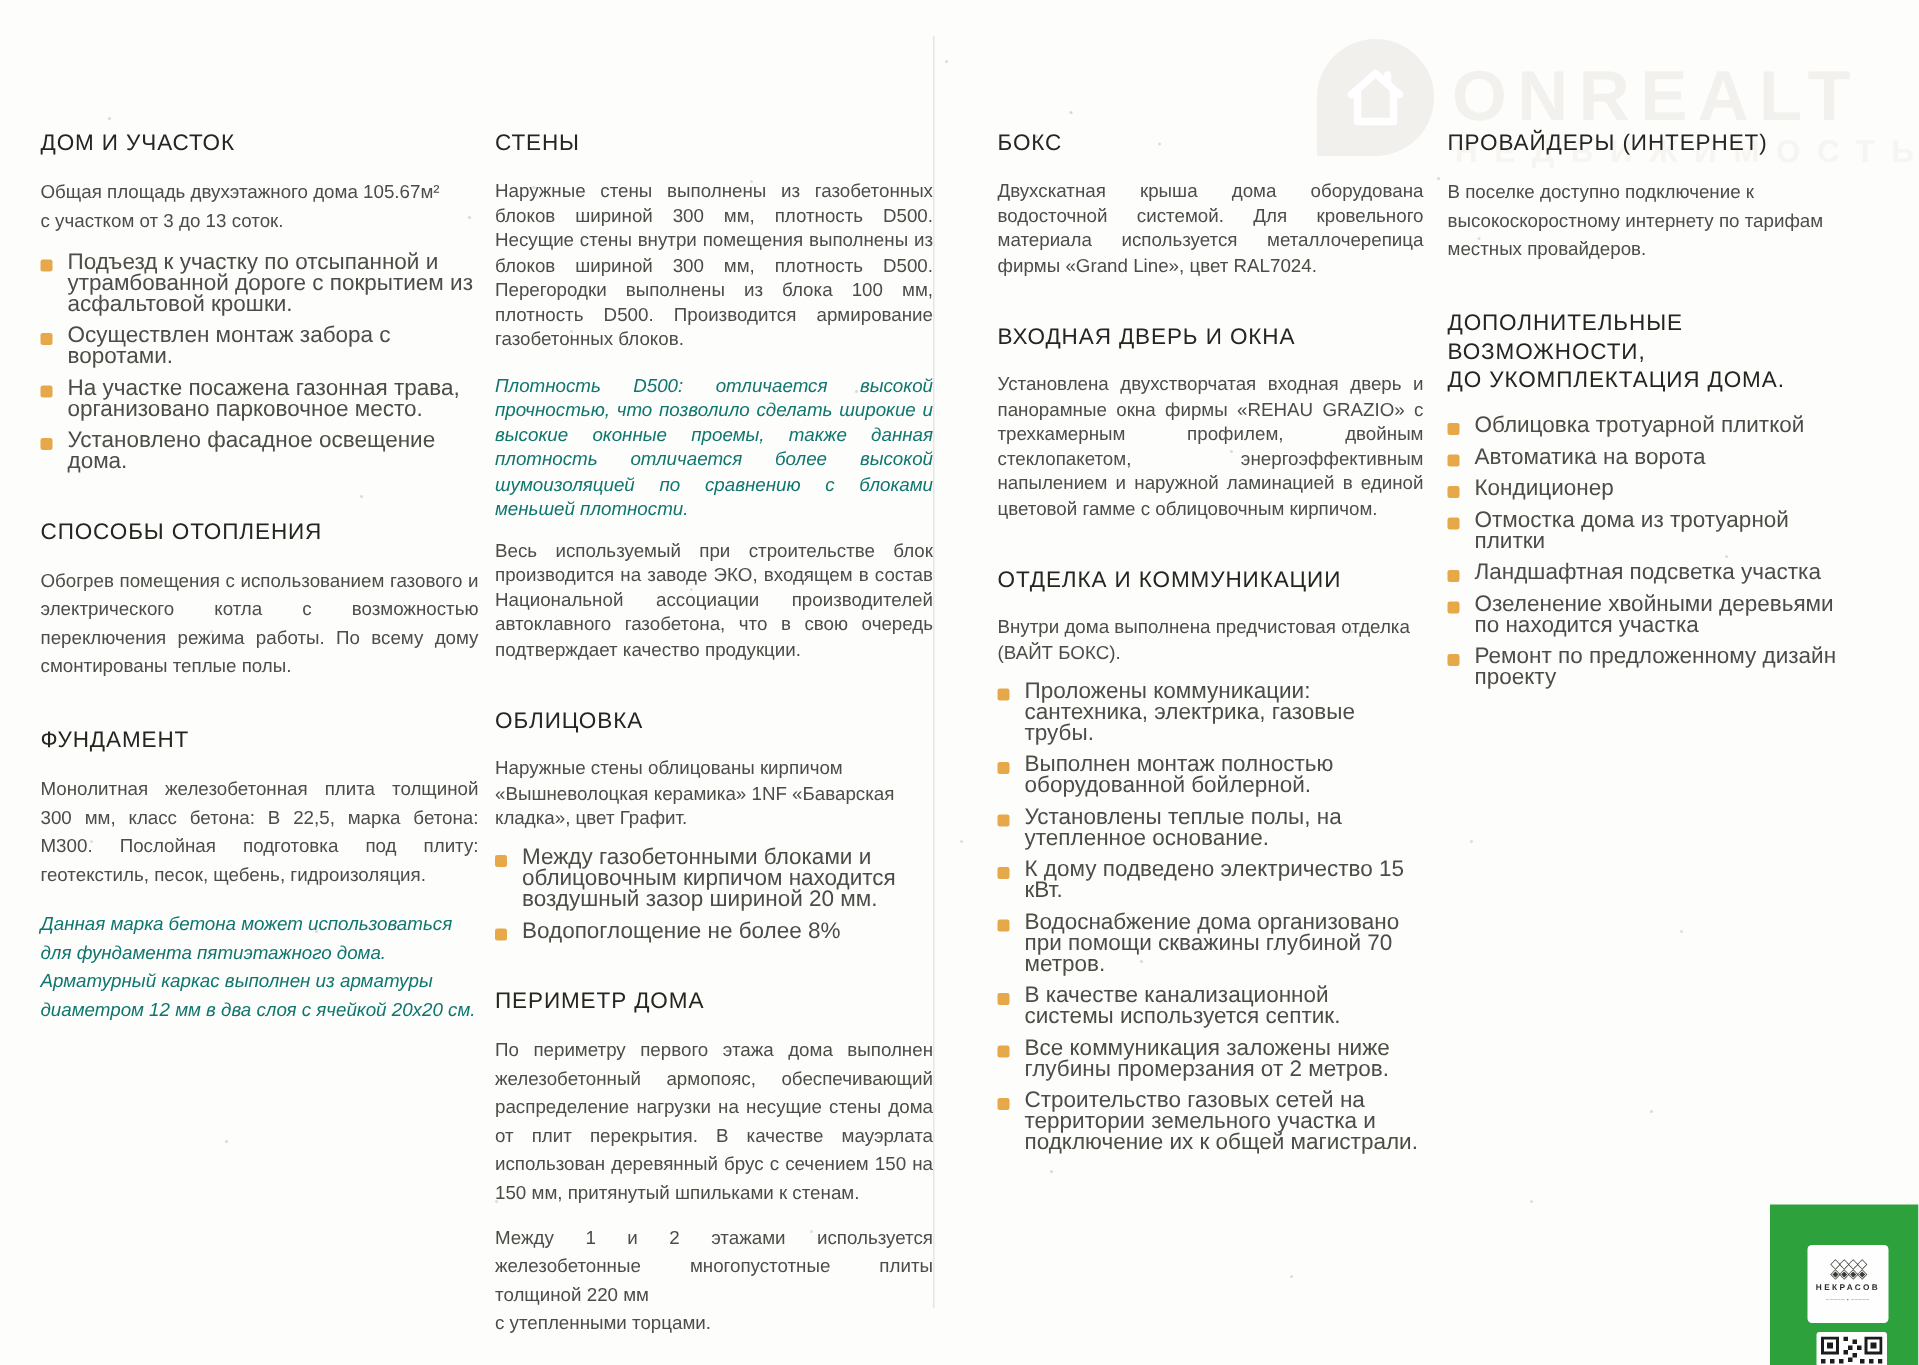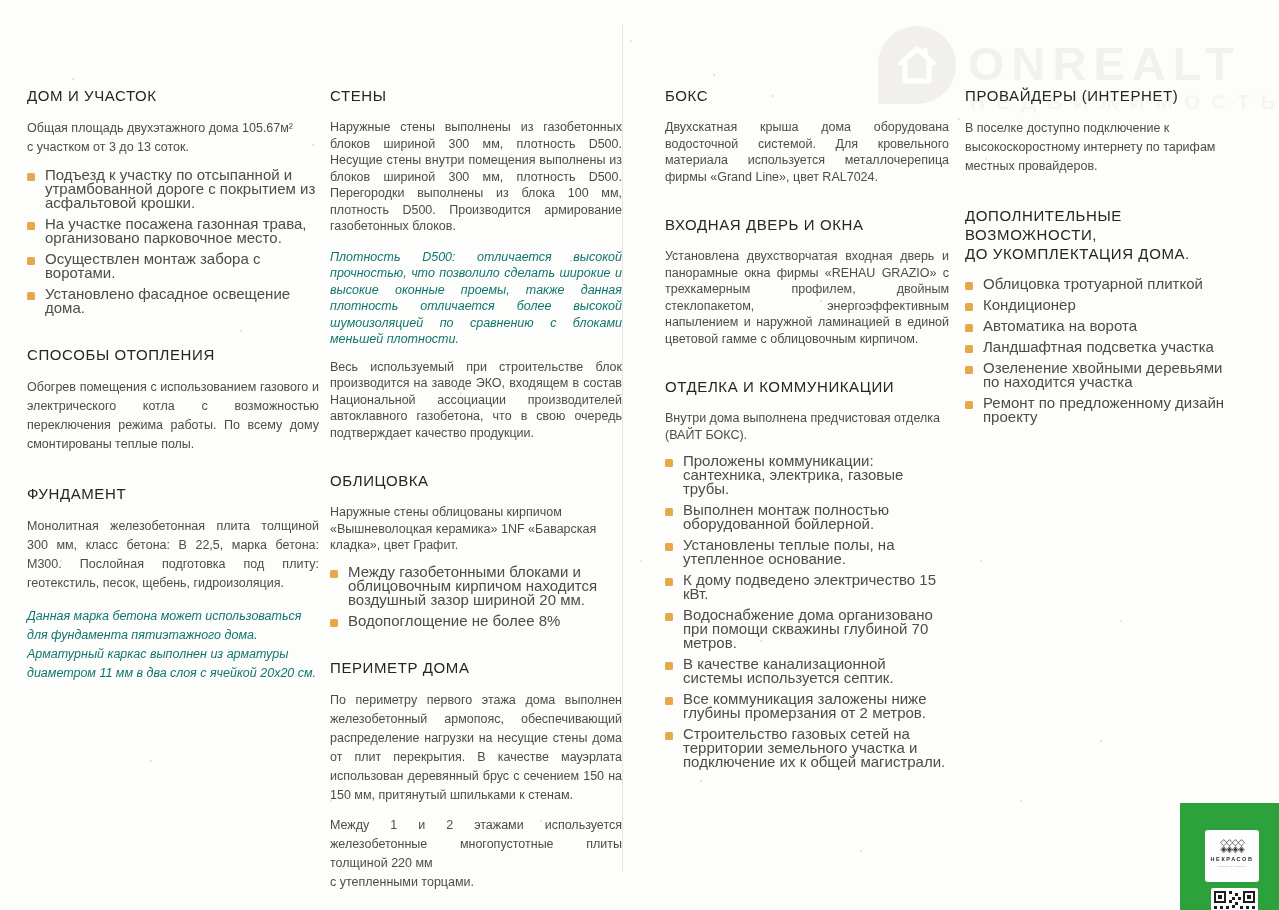--- a/index.html
+++ b/index.html
@@ -87,36 +87,36 @@
       <h2 class="block-heading">ДОМ И УЧАСТОК</h2>
       <p class="para loose">Общая площадь двухэтажного дома 105.67м²
 с участком от 3 до 13 соток.</p>
       <ul class="bullets">
         <li>
           <span class="sq"></span>
           <span>Подъезд к участку по отсыпанной и утрамбованной дороге с покрытием из асфальтовой крошки.</span>
         </li>
         <li>
           <span class="sq"></span>
+          <span>Осуществлен монтаж забора с воротами.</span>
+        </li>
+        <li>
+          <span class="sq"></span>
           <span>На участке посажена газонная трава, организовано парковочное место.</span>
-        </li>
-        <li>
-          <span class="sq"></span>
-          <span>Осуществлен монтаж забора с воротами.</span>
         </li>
         <li>
           <span class="sq"></span>
           <span>Установлено фасадное освещение дома.</span>
         </li>
       </ul>
       <h2 class="block-heading">СПОСОБЫ ОТОПЛЕНИЯ</h2>
       <p class="para justify loose">Обогрев помещения с использованием газового и электрического котла с возможностью переключения режима работы. По всему дому смонтированы теплые полы.</p>
       <h2 class="block-heading">ФУНДАМЕНТ</h2>
       <p class="para justify loose">Монолитная железобетонная плита толщиной 300 мм, класс бетона: В 22,5, марка бетона: М300. Послойная подготовка под плиту: геотекстиль, песок, щебень, гидроизоляция.</p>
-      <p class="para italic loose">Данная марка бетона может использоваться для фундамента пятиэтажного дома. Арматурный каркас выполнен из арматуры диаметром 11 мм в два слоя с ячейкой 20х20 см.</p>
+      <p class="para italic loose">Данная марка бетона может использоваться для фундамента пятиэтажного дома. Арматурный каркас выполнен из арматуры диаметром 12 мм в два слоя с ячейкой 20х20 см.</p>
     </section>
   <section class="col" id="col-1">
       <h2 class="block-heading">СТЕНЫ</h2>
       <p class="para justify">Наружные стены выполнены из газобетонных блоков шириной 300 мм, плотность D500. Несущие стены внутри помещения выполнены из блоков шириной 300 мм, плотность D500. Перегородки выполнены из блока 100 мм, плотность D500. Производится армирование газобетонных блоков.</p>
       <p class="para italic justify">Плотность D500: отличается высокой прочностью, что позволило сделать широкие и высокие оконные проемы, также данная плотность отличается более высокой шумоизоляцией по сравнению с блоками меньшей плотности.</p>
       <p class="para justify">Весь используемый при строительстве блок производится на заводе ЭКО, входящем в состав Национальной ассоциации производителей автоклавного газобетона, что в свою очередь подтверждает качество продукции.</p>
       <h2 class="block-heading">ОБЛИЦОВКА</h2>
       <p class="para">Наружные стены облицованы кирпичом «Вышневолоцкая керамика» 1NF «Баварская кладка», цвет Графит.</p>
       <ul class="bullets">
         <li>
@@ -180,25 +180,29 @@
       <p class="para loose">В поселке доступно подключение к высокоскоростному интернету по тарифам местных провайдеров.</p>
       <h2 class="block-heading">ДОПОЛНИТЕЛЬНЫЕ ВОЗМОЖНОСТИ,
 ДО УКОМПЛЕКТАЦИЯ ДОМА.</h2>
       <ul class="bullets">
         <li>
           <span class="sq"></span>
           <span>Облицовка тротуарной плиткой</span>
         </li>
         <li>
           <span class="sq"></span>
+          <span>Автоматика на ворота</span>
+        </li>
+        <li>
+          <span class="sq"></span>
           <span>Кондиционер</span>
         </li>
         <li>
           <span class="sq"></span>
-          <span>Автоматика на ворота</span>
+          <span>Отмостка дома из тротуарной плитки</span>
         </li>
         <li>
           <span class="sq"></span>
           <span>Ландшафтная подсветка участка</span>
         </li>
         <li>
           <span class="sq"></span>
           <span>Озеленение хвойными деревьями по находится участка</span>
         </li>
         <li>

